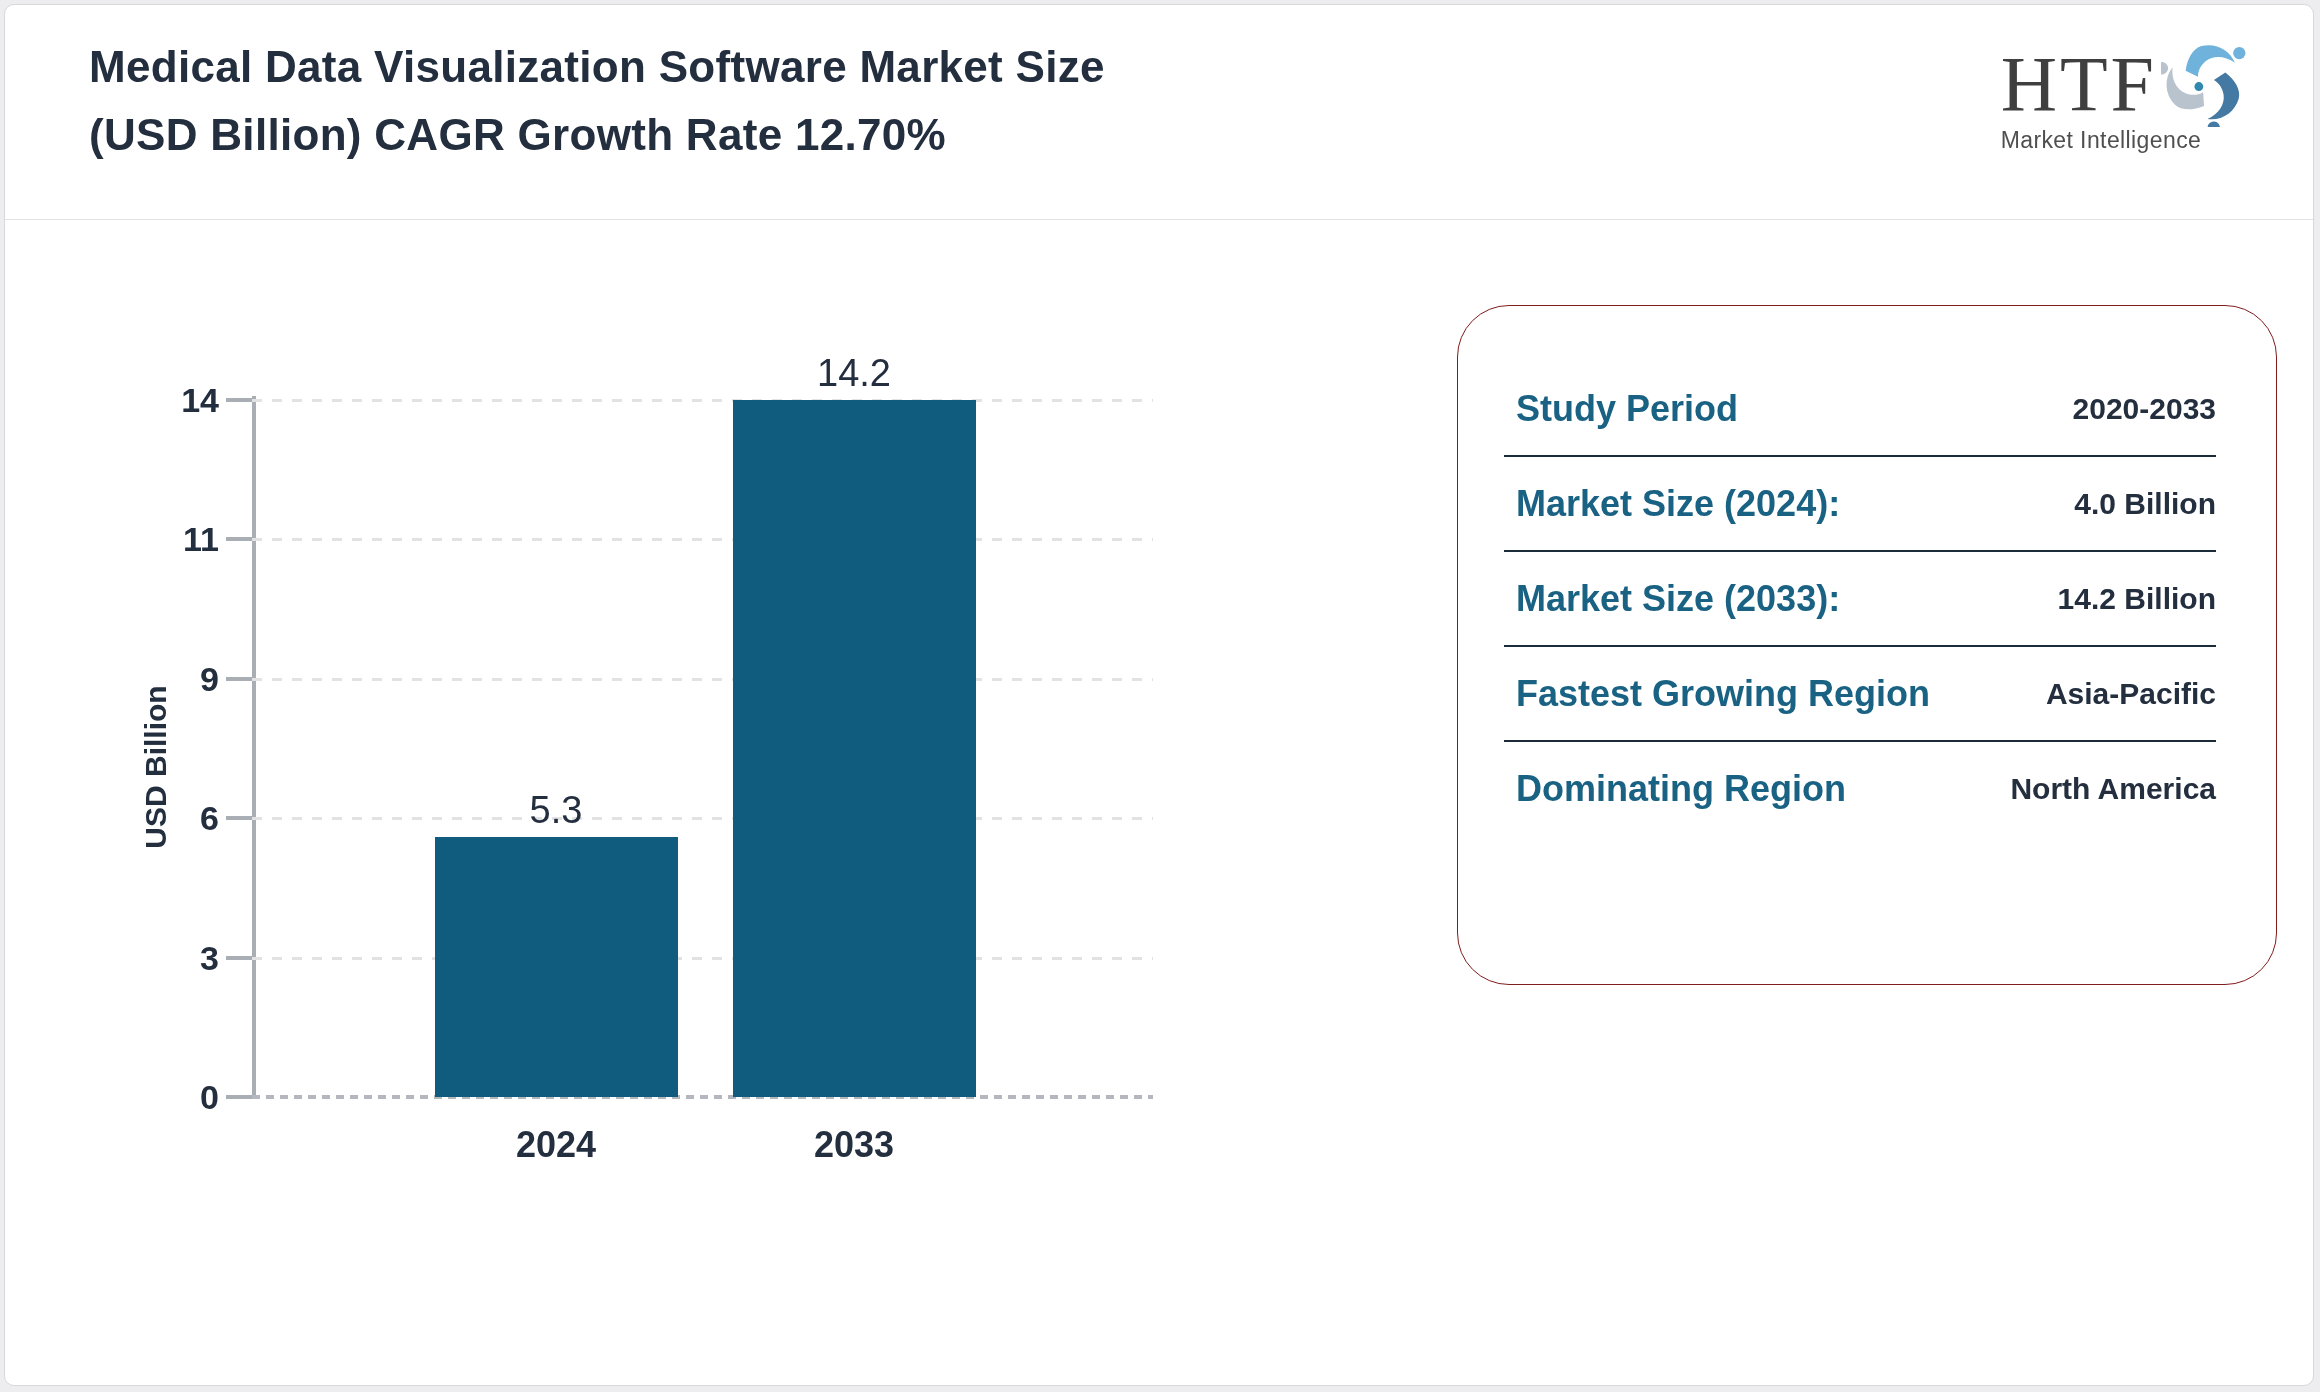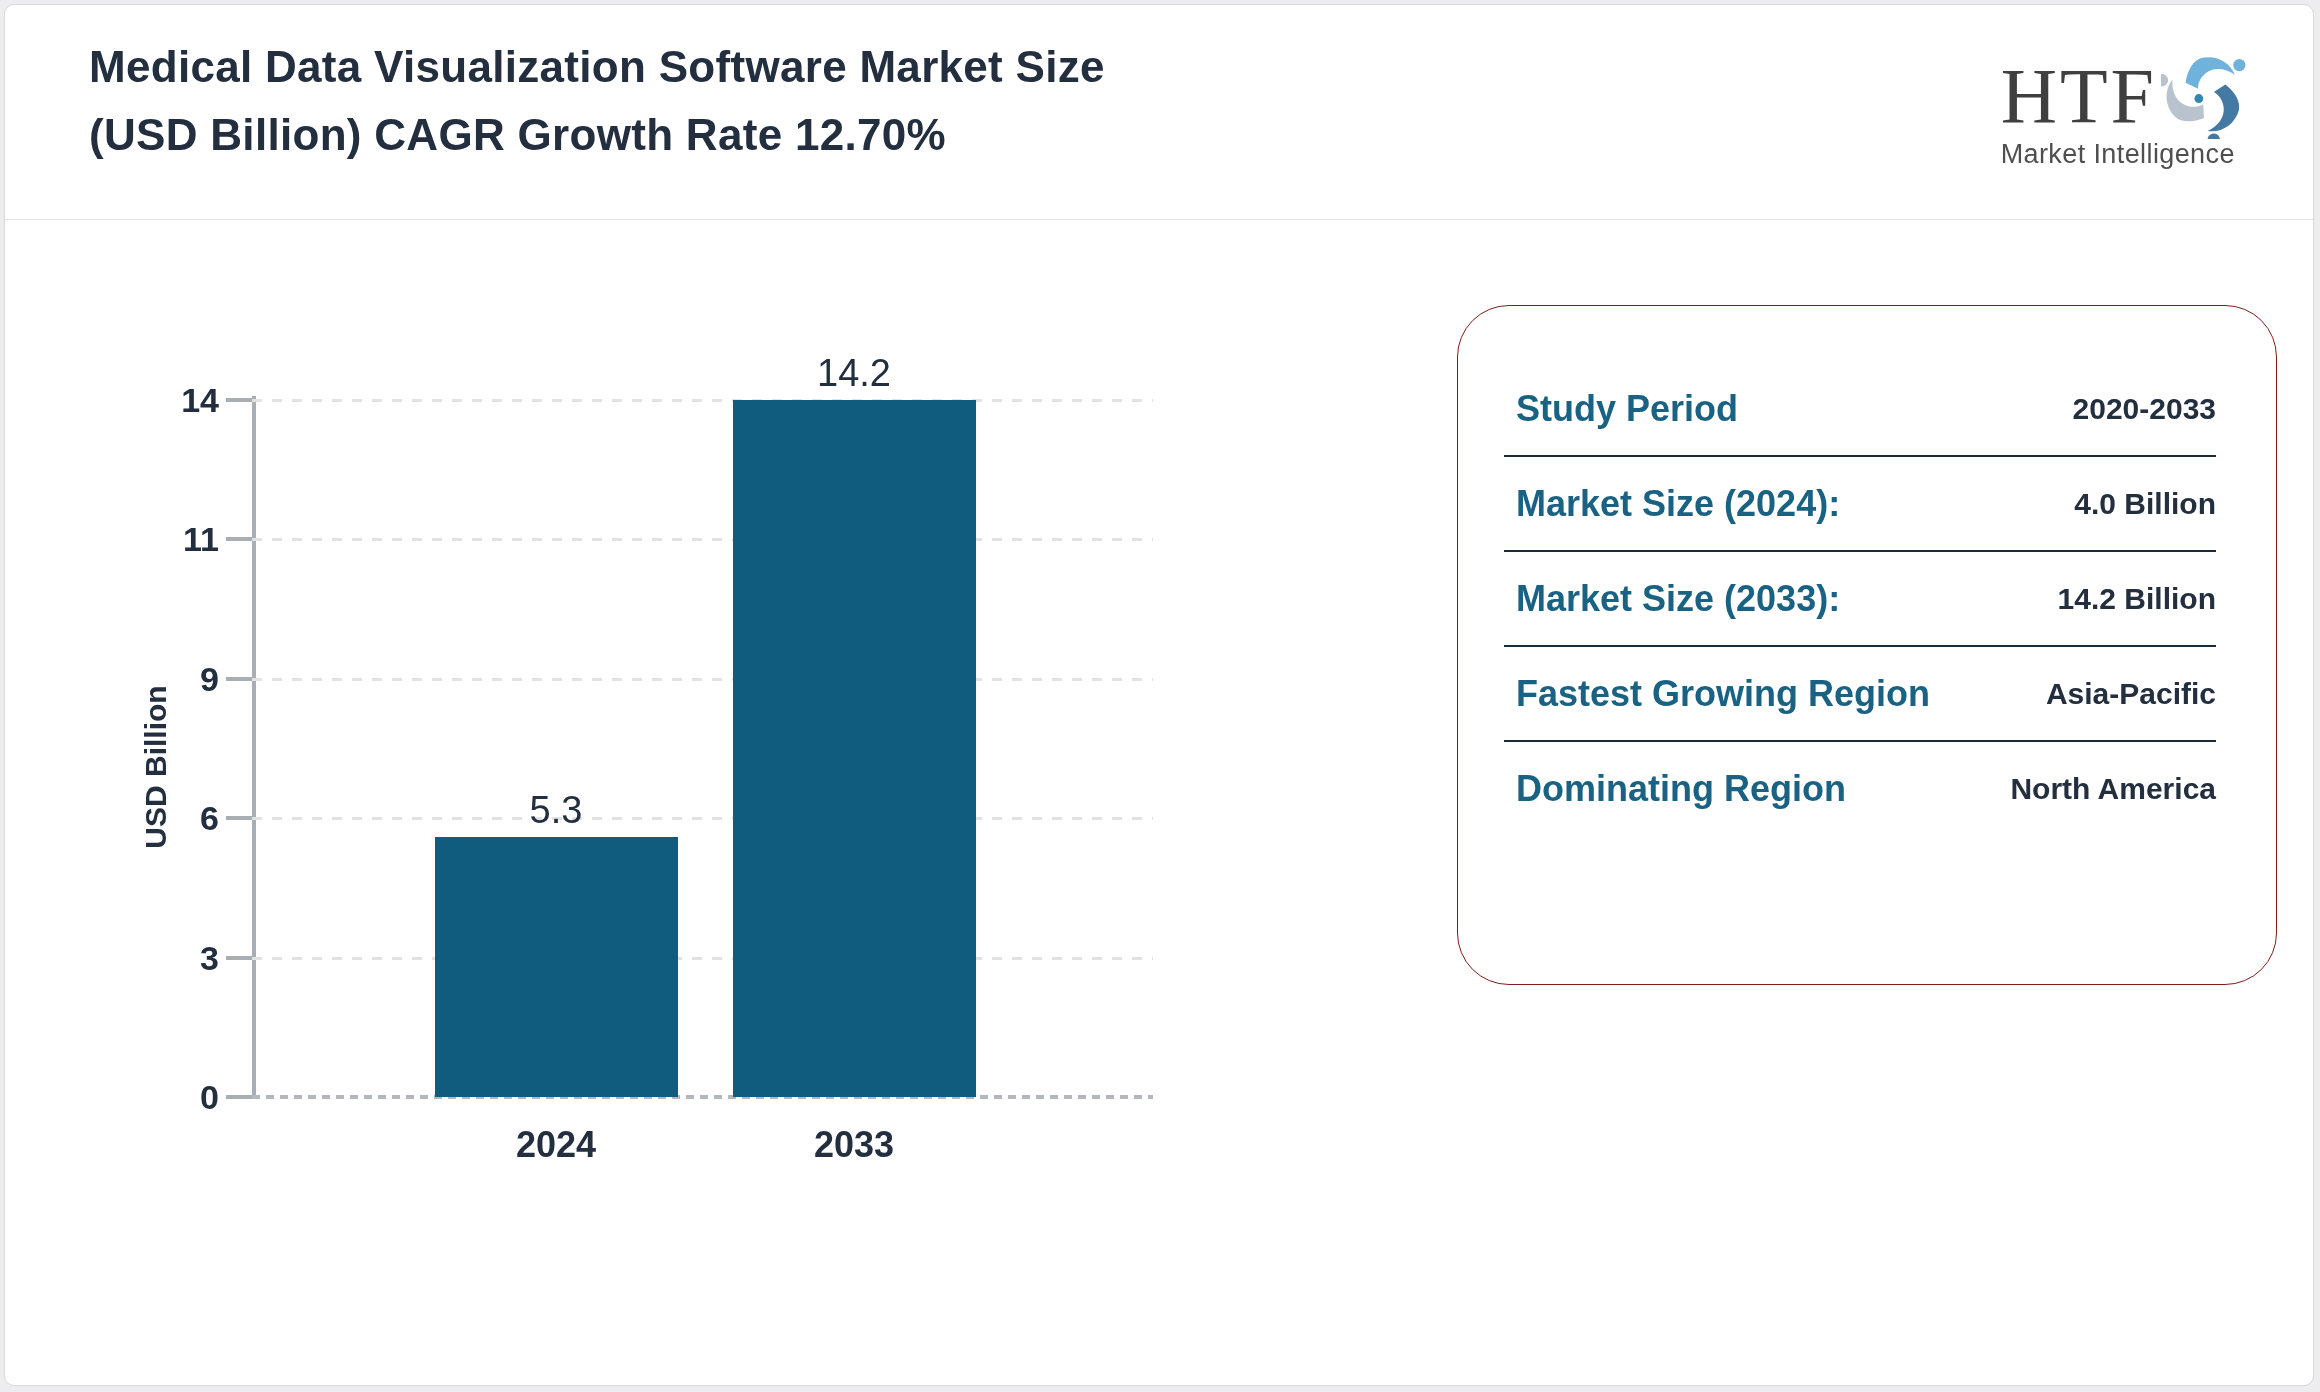--- a/index.html
+++ b/index.html
@@ -17,29 +17,29 @@
   
   .header{
     position:absolute;left:0;top:0;width:100%;height:214px;
     border-bottom:1px solid #e3e3e7;
   }
   .title{
     position:absolute;left:84px;top:28px;
     font-size:44px;font-weight:700;color:#232e3e;line-height:68px;
     letter-spacing:0.3px;
   }
-  .logo{position:absolute;right:64px;top:40px;text-align:left;margin-top:12px;}
+  .logo{position:absolute;right:64px;top:40px;text-align:left;}
   .logo-top{display:flex;align-items:flex-start;}
   .logo-abbr{
     font-family:"Liberation Serif", serif;
     font-size:78px;line-height:78px;color:#3f3f3f;letter-spacing:3px;
   }
   .logo-swirl{margin-left:4px;margin-top:-6px;}
   .logo-sub{
-    font-size:27px;color:#4f4f4f;margin-top:0px;letter-spacing:0.4px;
+    font-size:23px;color:#4f4f4f;margin-top:0px;letter-spacing:0.4px;
   }
   
   #chart{position:absolute;left:0;top:0;width:100%;height:100%;}
   .y-axis-line{
     position:absolute;left:247px;top:391px;width:4px;height:703px;
     background:#a9adb4;
   }
   .tick-mark{
     position:absolute;width:26px;height:4px;background:#a9adb4;
   }

